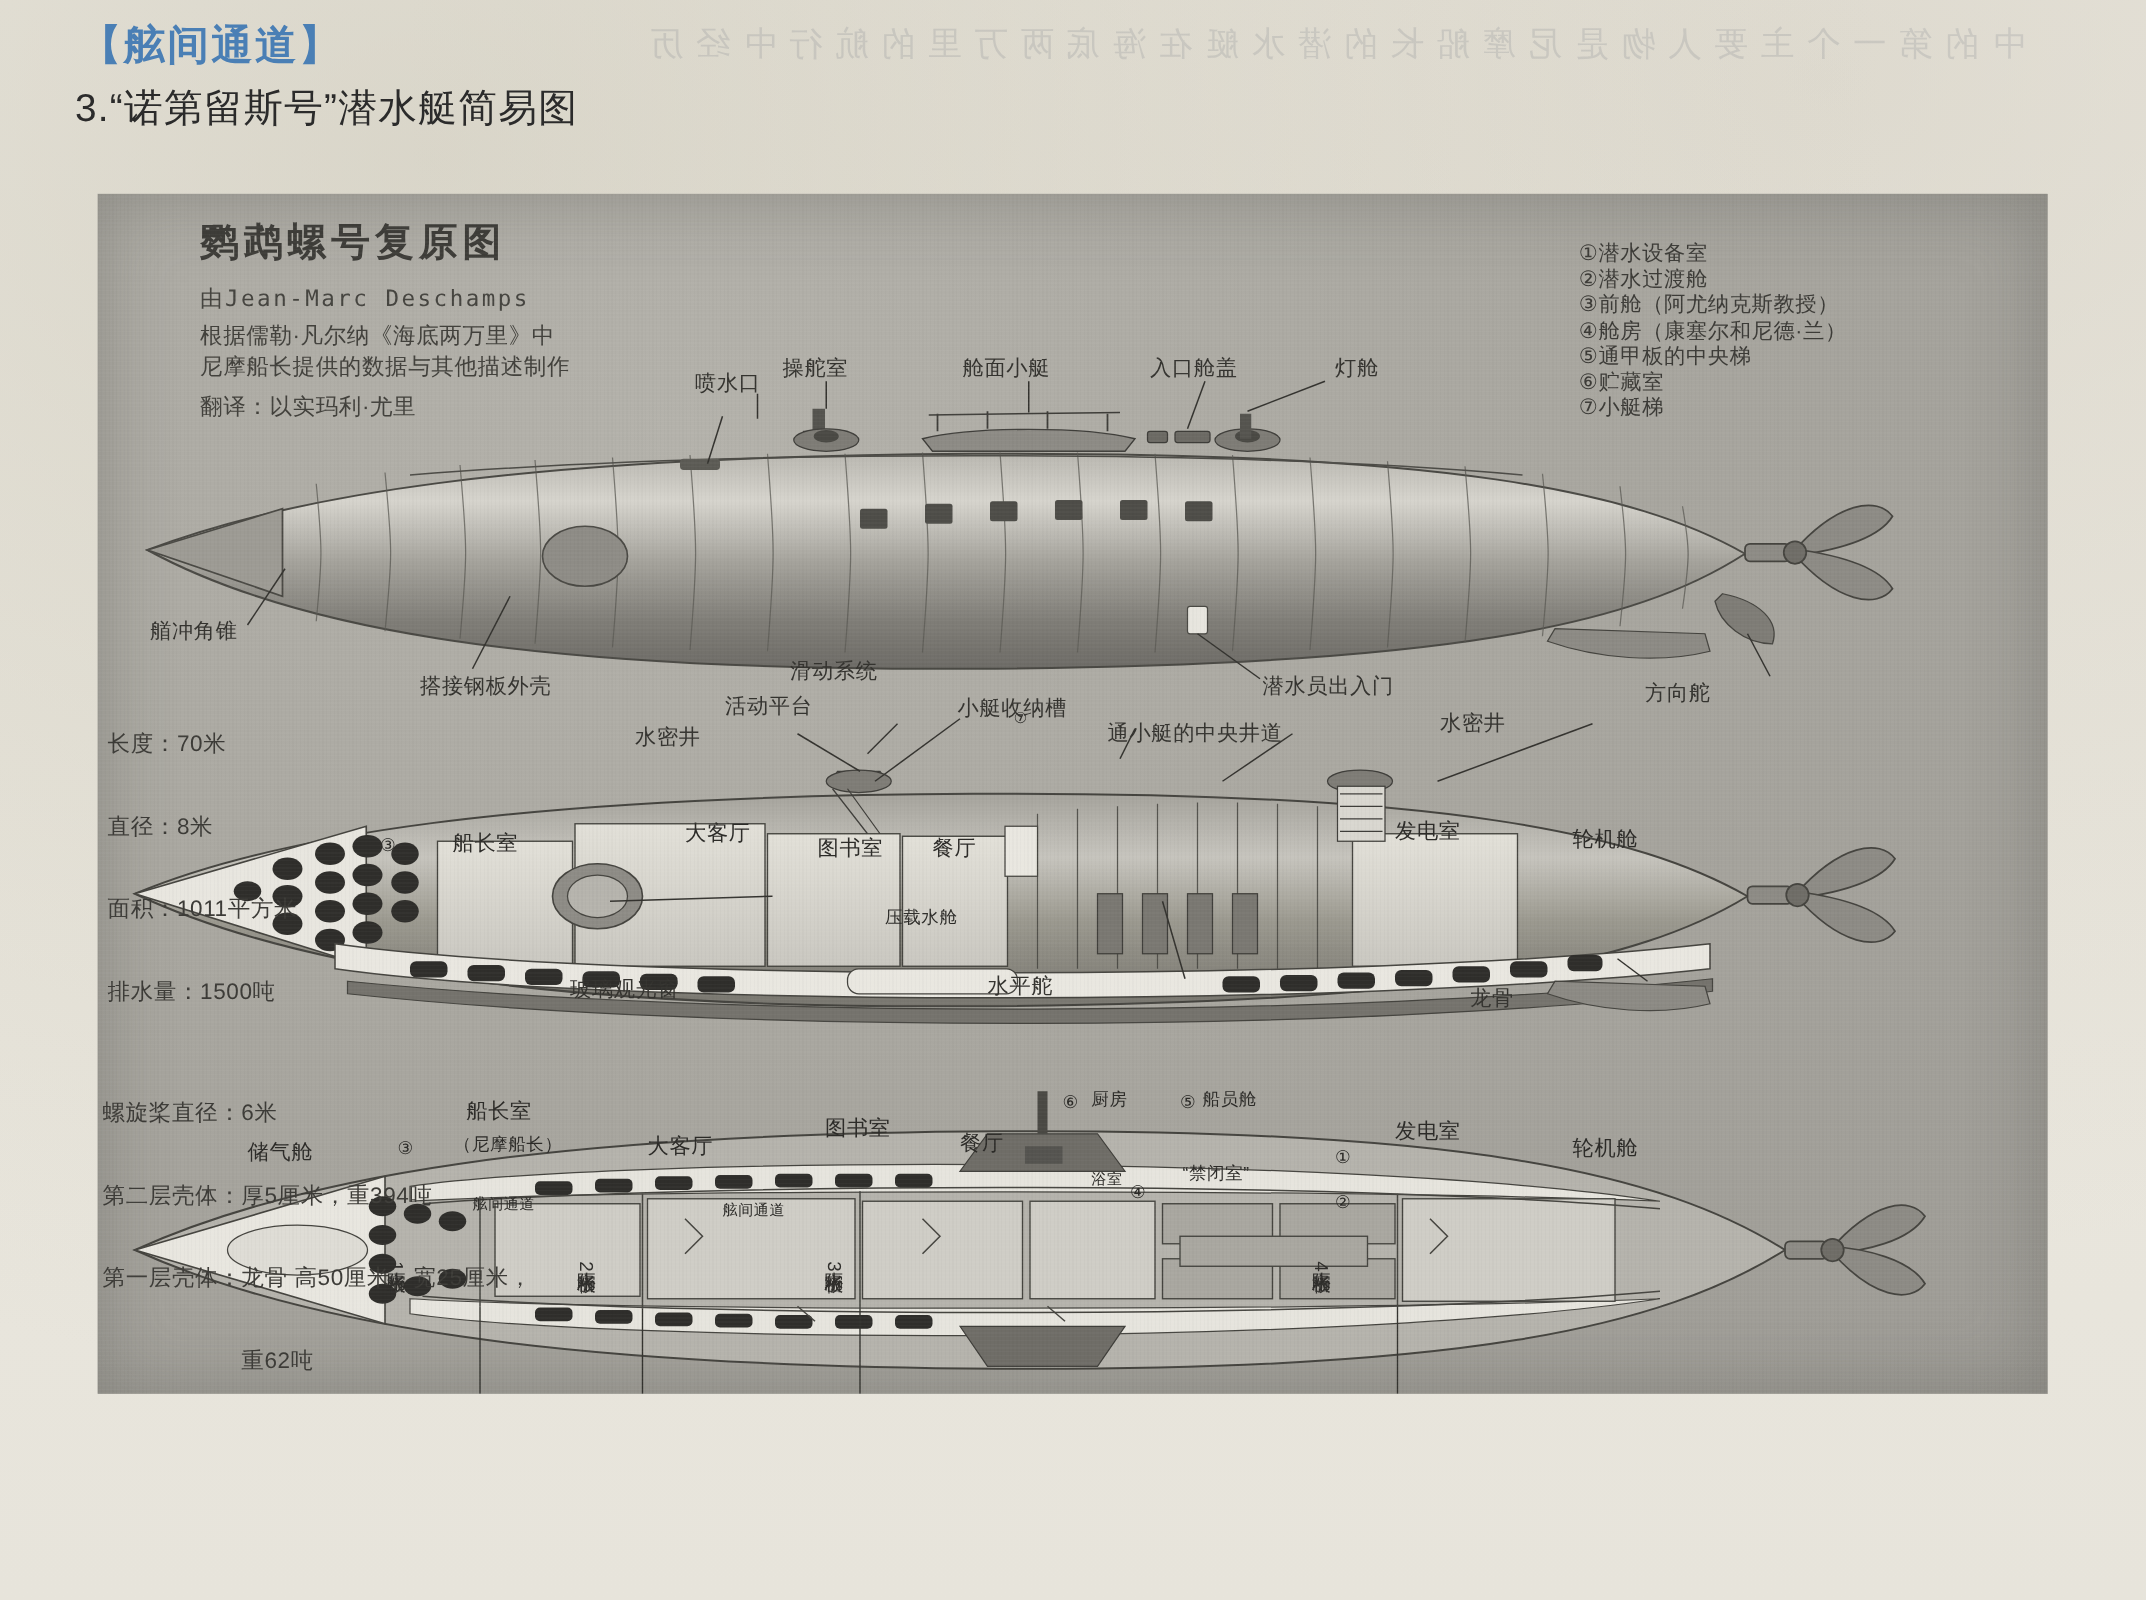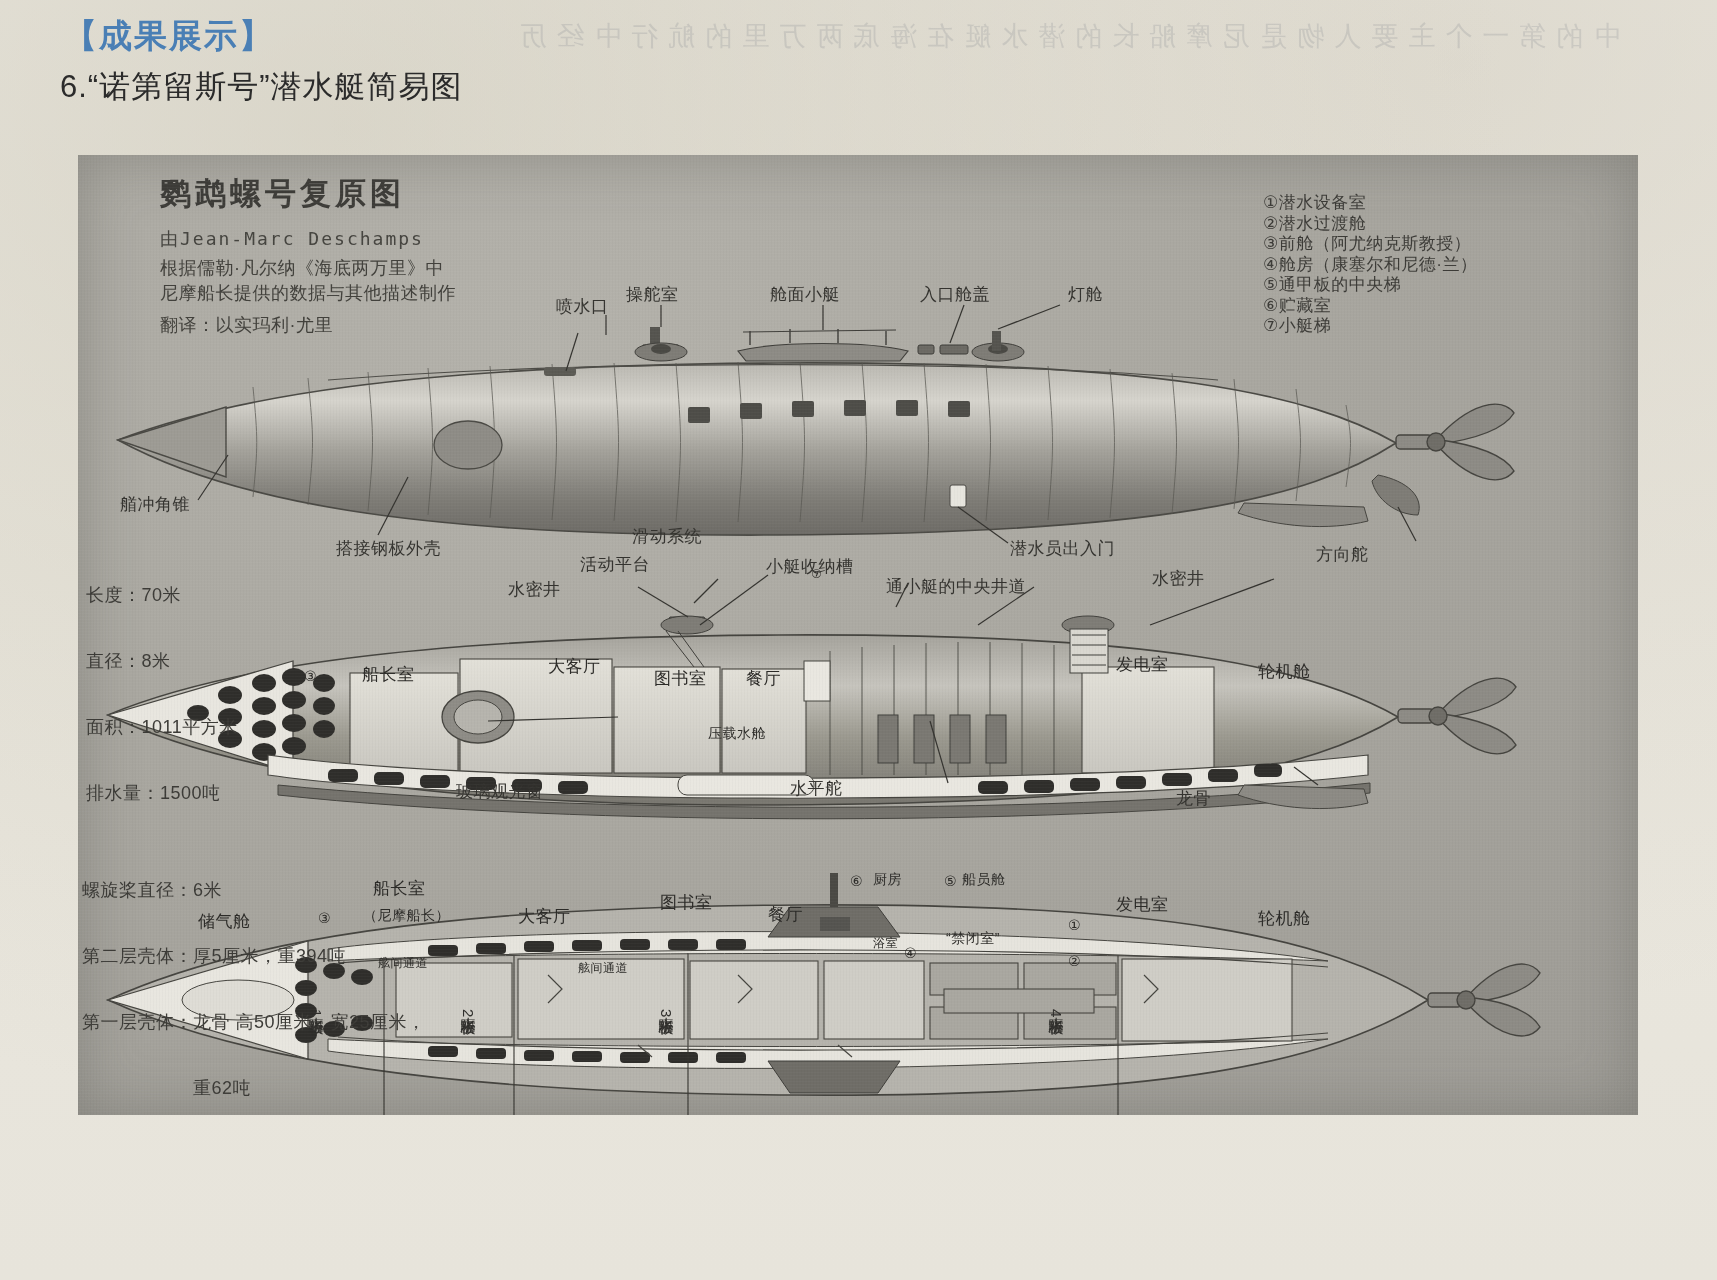--- a/index.html
+++ b/index.html
@@ -115,22 +115,22 @@
   }
 
   svg.art{position:absolute;left:0;top:0;width:1560px;height:960px;}
 </style>
 </head>
 <body>
 
 <div class="paper-grain"></div>
 <div class="bleed">中的第一个主要人物是尼摩船长的潜水艇在海底两万里的航行中经历</div>
 
-<div class="hdr-bracket">【成果展示】</div>
-<div class="hdr-sub">6.“诺第留斯号”潜水艇简易图</div>
+<div class="hdr-bracket">【舷间通道】</div>
+<div class="hdr-sub">3.“诺第留斯号”潜水艇简易图</div>
 
 <div class="plate">
 
   <svg class="art" viewBox="0 0 1560 960">
     <defs>
       <linearGradient id="hullG" x1="0" y1="0" x2="0" y2="1">
         <stop offset="0%" stop-color="#b9b7b0"></stop>
         <stop offset="22%" stop-color="#d6d4cd"></stop>
         <stop offset="50%" stop-color="#a5a39c"></stop>
         <stop offset="78%" stop-color="#7f7d77"></stop>

